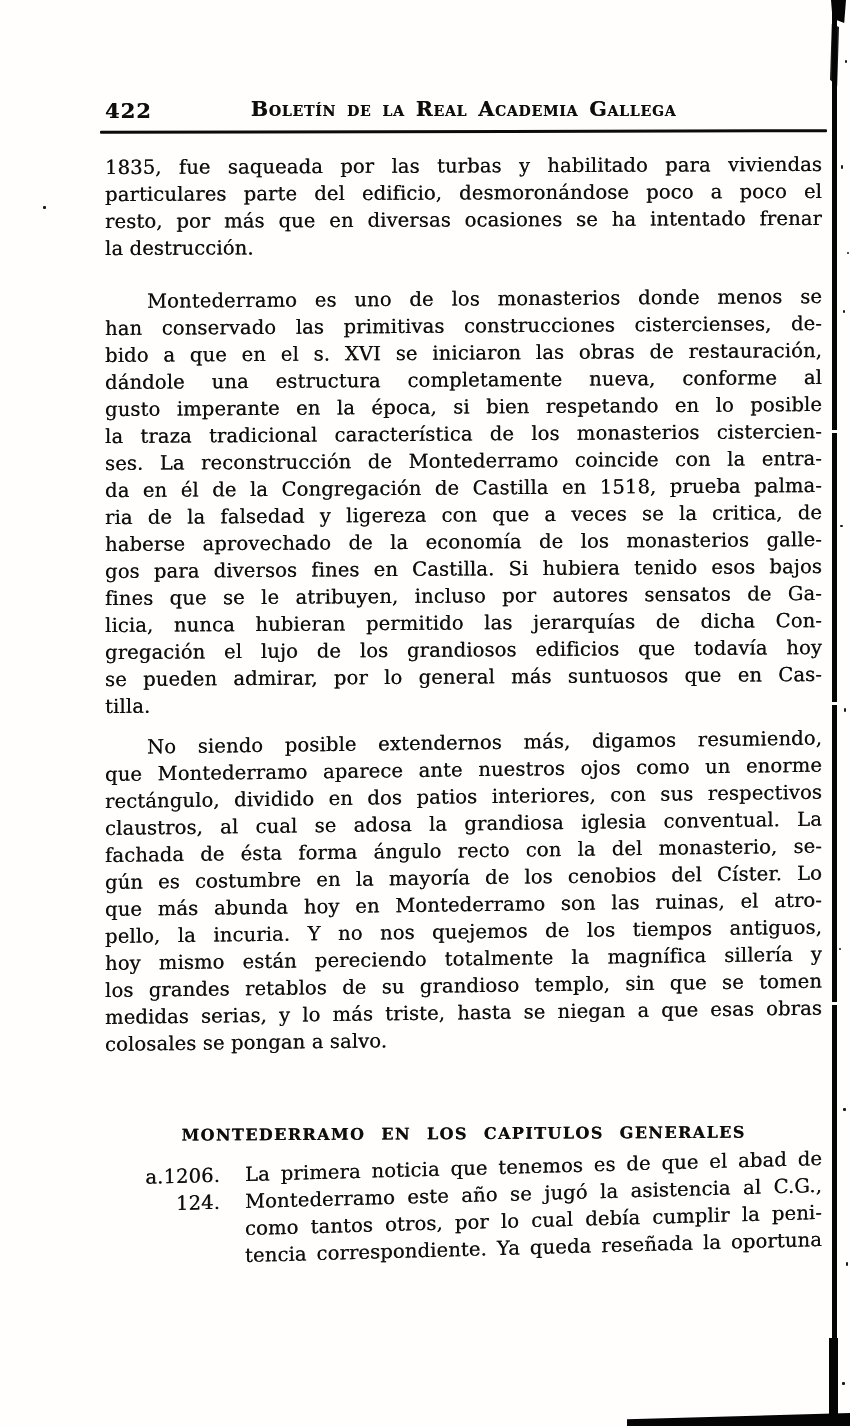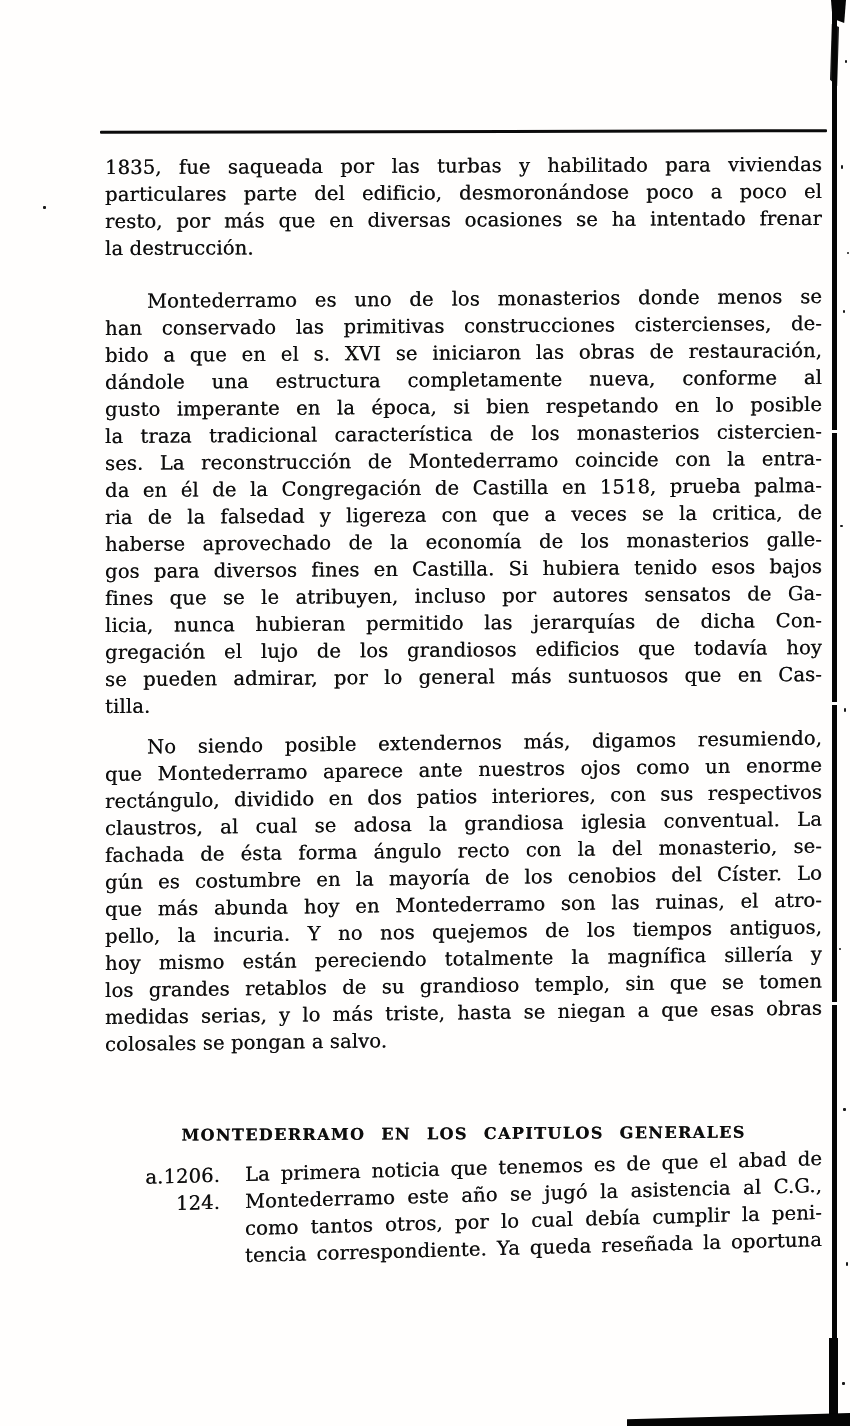--- a/index.html
+++ b/index.html
@@ -68,20 +68,24 @@
   .edge-gap { position: absolute; background: #fffefd; left: 831px; width: 7px; height: 3px; }
   .bottom-bar { left: 627px; top: 1413px; width: 223px; height: 13px;
     clip-path: polygon(0 48%, 100% 0, 100% 100%, 0 100%); }
   .speckle { position: absolute; background: #1a1a1a; border-radius: 1px; }
 </style>
 </head>
 <body>
 
 <div class="page">
 
+  <div class="header">
+    <span class="page-number">422</span>
+    <span class="journal-title">Boletín de la Real Academia Gallega</span>
+  </div>
   <div class="header-rule"></div>
 
   <div class="content">
     <div class="para p1" style="transform: skewY(-0.25deg);">
         <div class="tline">1835, fue saqueada por las turbas y habilitado para viviendas</div>
         <div class="tline">particulares parte del edificio, desmoronándose poco a poco el</div>
         <div class="tline">resto, por más que en diversas ocasiones se ha intentado frenar</div>
         <div class="tline left">la destrucción.</div>
       </div>
 

